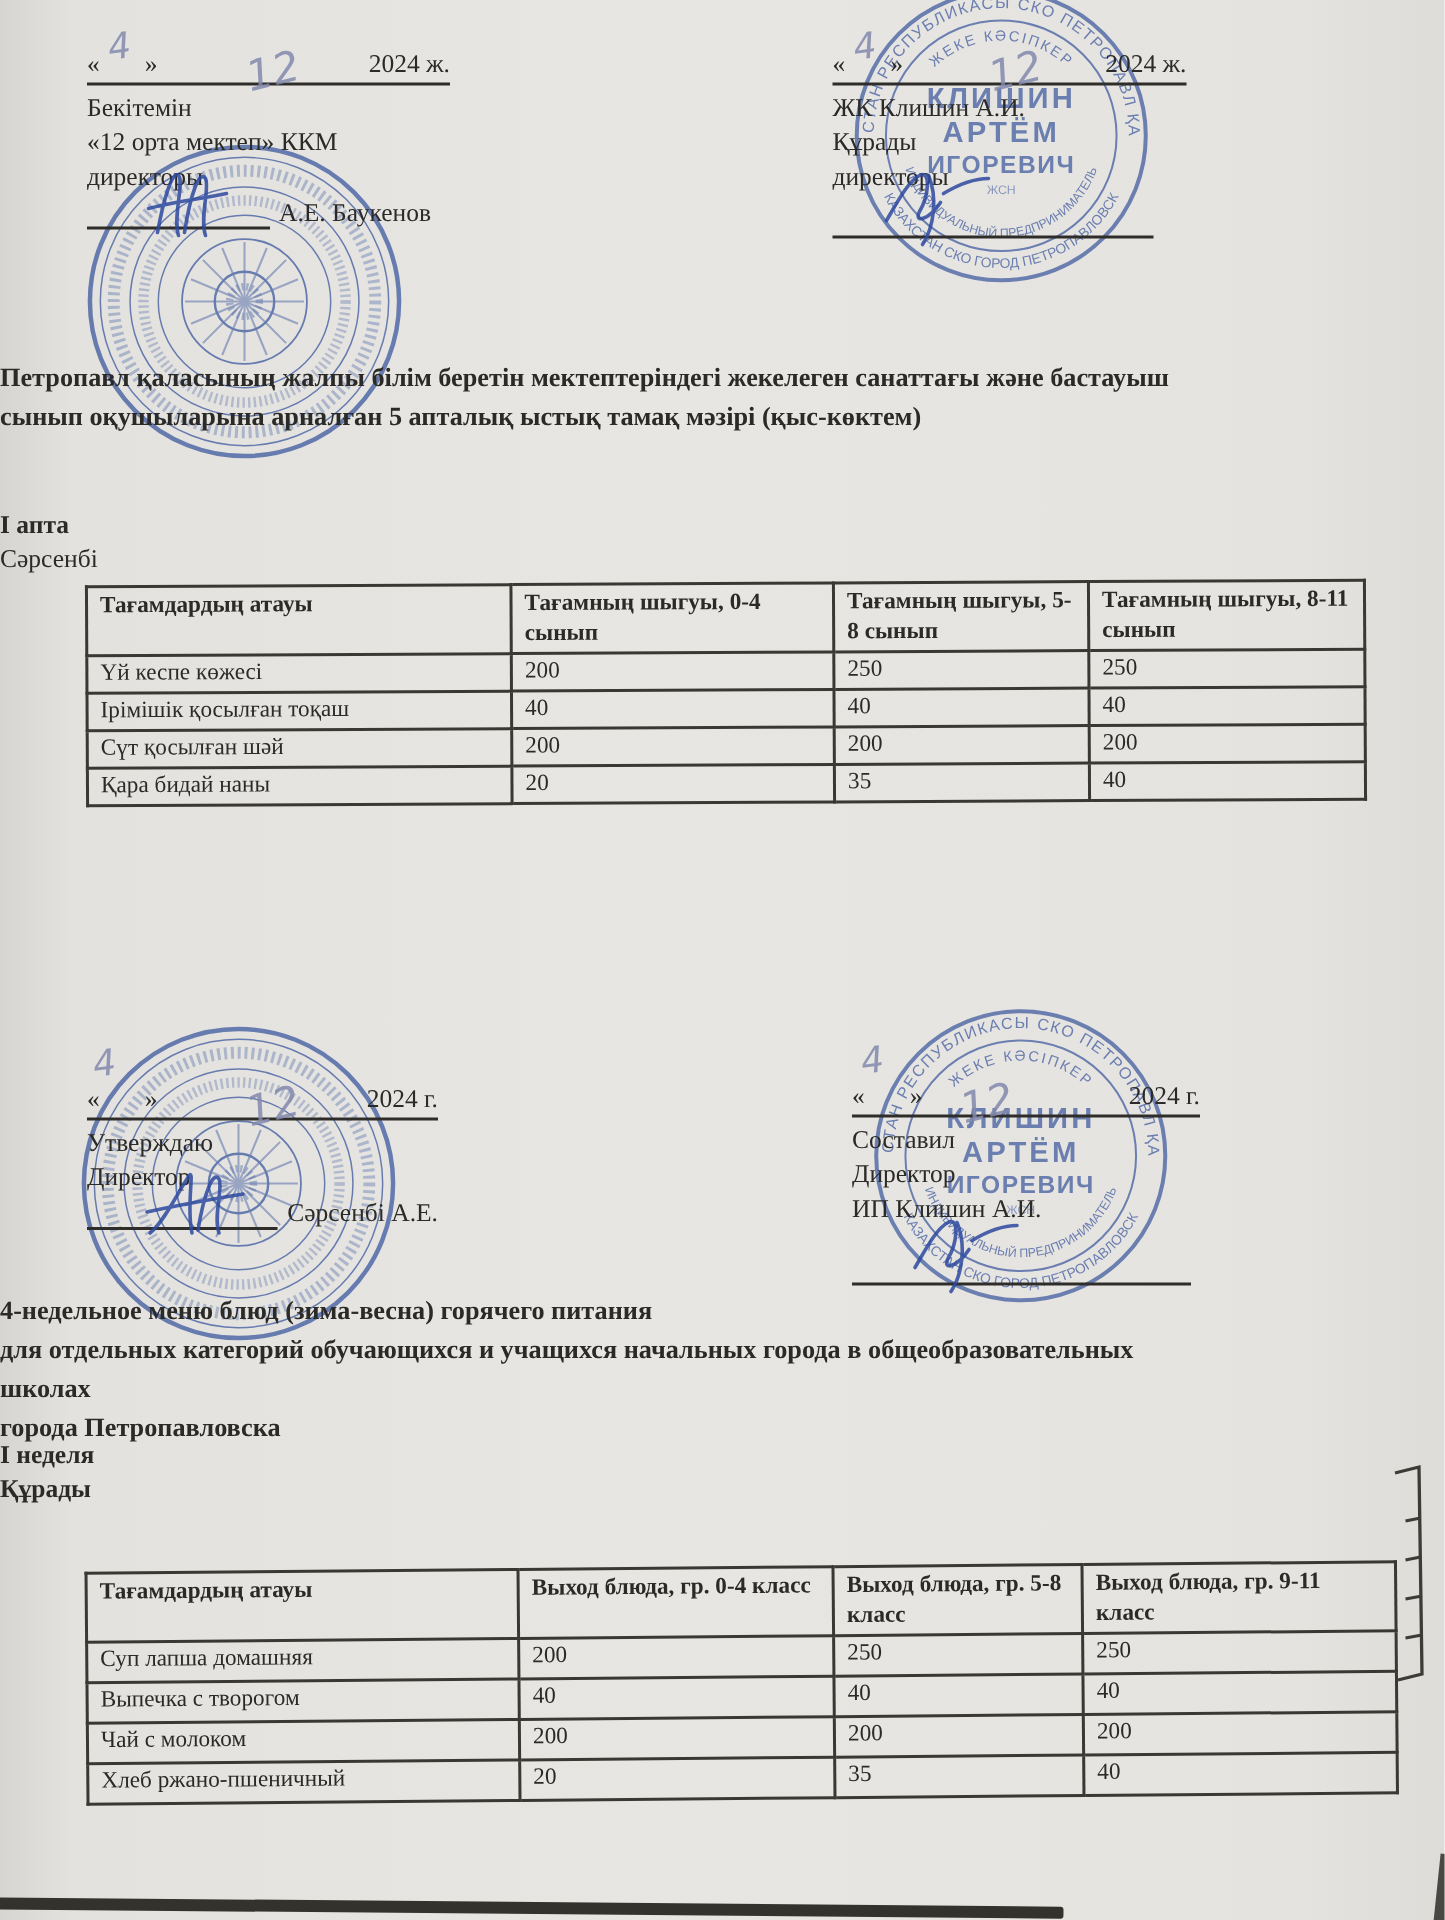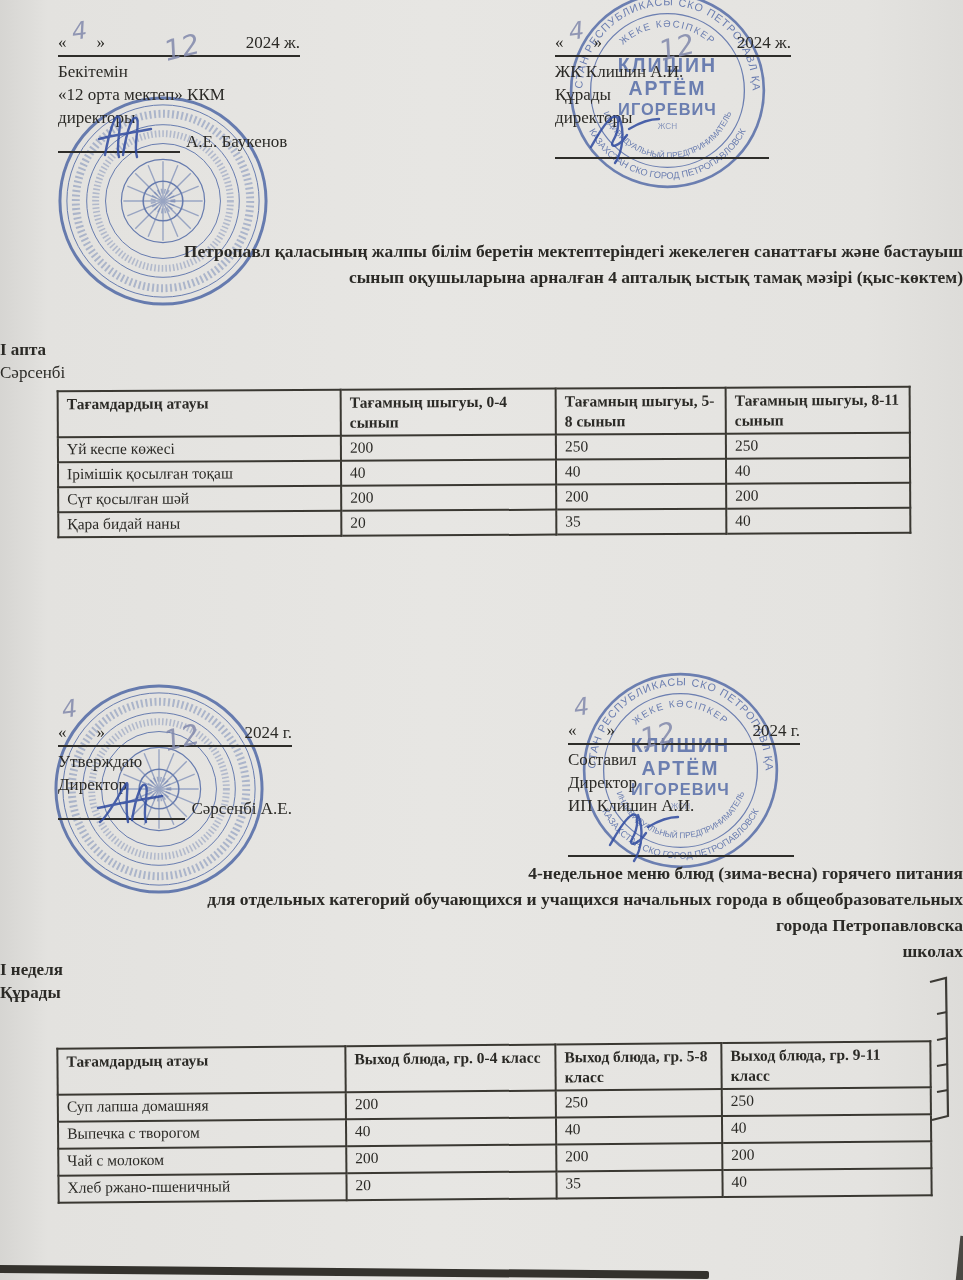--- a/index.html
+++ b/index.html
@@ -24,21 +24,21 @@
     color:#8289ac; opacity:.85; position:absolute; pointer-events:none;
   }
   .hw.day { font-size:24px; top:-12px; left:14px; transform:rotate(-8deg); }
   .hw.month { font-size:28px; top:-18px; left:42%; transform:rotate(-14deg); }
   .hdr-line { white-space:nowrap; }
   .sig-row { display:flex; align-items:flex-end; margin-top:1px; }
   .sig-line { display:inline-block; border-bottom:2px solid #2e2d29; position:relative; height:20px; }
   .signer { margin-left:6px; white-space:nowrap; }
   .sig-svg { position:absolute; bottom:-10px; left:30%; overflow:visible; }
   
-  .doc-title { left:0; width:963px; text-align:right; font-weight:bold; font-size:17.5px; line-height:26px; }
+  .doc-title { left:0; width:963px; text-align:left; font-weight:bold; font-size:17.5px; line-height:26px; }
   .week-block { left:0; width:940px; text-align:left; font-size:17px; line-height:23px; }
   .week-block .week { font-weight:bold; }
   .week-block.ru .day { font-weight:bold; }
   
   table { border-collapse:collapse; table-layout:fixed; width:100%; background:transparent; }
   th,td { border:2px solid #3a3832; padding:2px 8px; font-size:15.5px; text-align:left; vertical-align:top; }
   th { font-weight:bold; line-height:20px; }
   .t-kz td { height:19px; }
   .t-ru td { height:21px; }
   .t-kz { transform:rotate(-0.3deg); }
@@ -149,21 +149,21 @@
           <path d="M34,10 C40,24 38,44 30,56"></path>
           <path d="M44,22 C54,16 64,12 74,12"></path>
         </g>
       </svg>
     </span>
   </div>
 </div>
 
 <div class="abs doc-title" style="top:238px;">
   <div>Петропавл қаласының жалпы білім беретін мектептеріндегі жекелеген санаттағы және бастауыш</div>
-  <div>сынып оқушыларына арналған 4 апталық ыстық тамақ мәзірі (қыс-көктем)</div>
+  <div>сынып оқушыларына арналған 5 апталық ыстық тамақ мәзірі (қыс-көктем)</div>
 </div>
 
 <div class="abs week-block" style="top:338px;">
   <div class="week">I апта</div>
   <div class="day">Сәрсенбі</div>
 </div>
 
 <div class="abs" style="left:57px; top:388px; width:852px;">
   <table class="t-kz">
     <colgroup>
@@ -294,22 +294,22 @@
           <path d="M44,22 C54,16 64,12 74,12"></path>
         </g>
       </svg>
     </span>
   </div>
 </div>
 
 <div class="abs doc-title" style="top:860px;">
   <div>4-недельное меню блюд (зима-весна) горячего питания</div>
   <div>для отдельных категорий обучающихся и учащихся начальных города в общеобразовательных</div>
+  <div>школах</div>
   <div>города Петропавловска</div>
-  <div>школах</div>
 </div>
 
 <div class="abs week-block ru" style="top:958px;">
   <div class="week">I неделя</div>
   <div class="day">Құрады</div>
 </div>
 
 <div class="abs" style="left:57px; top:1044px; width:873px;">
   <table class="t-ru">
     <colgroup>

